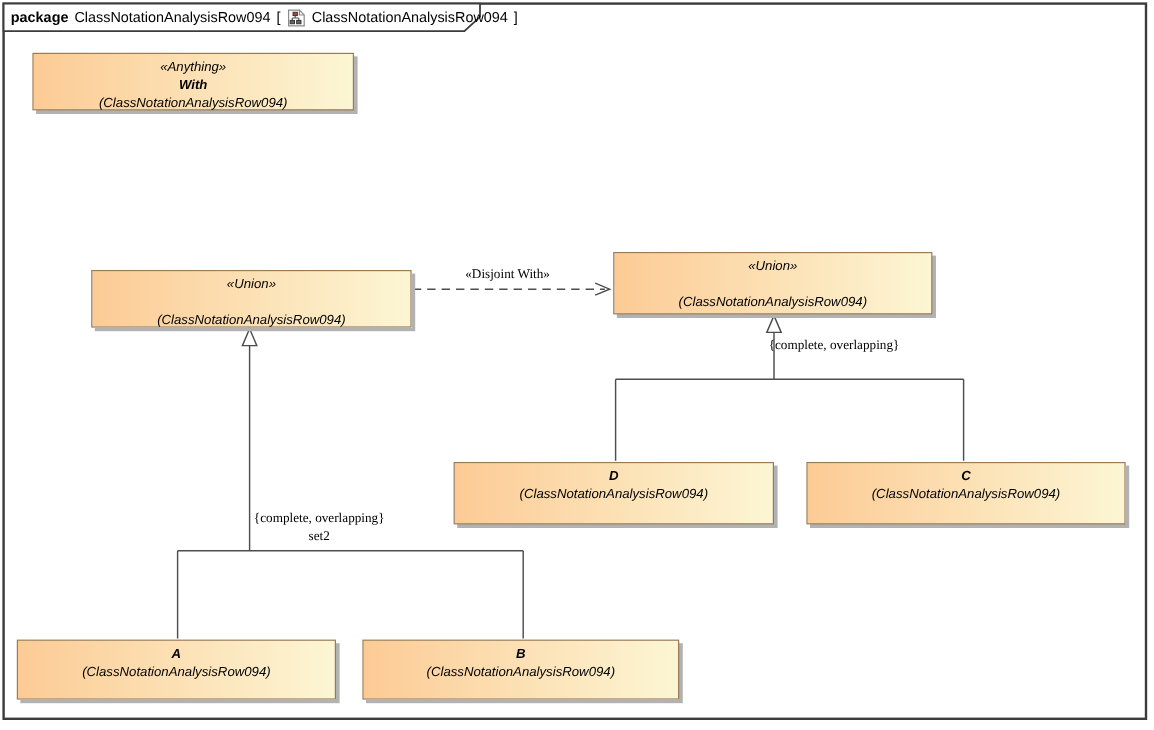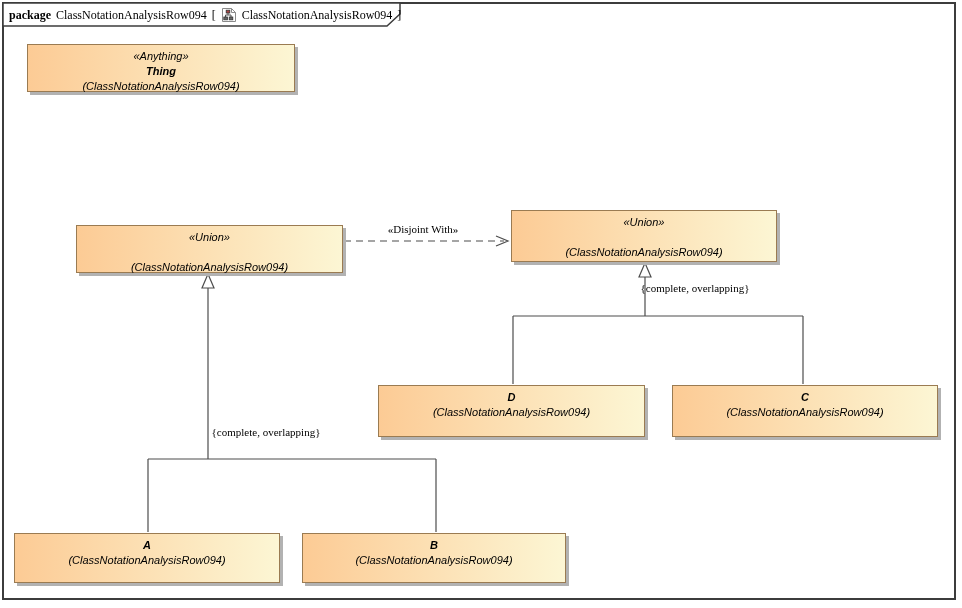--- a/index.html
+++ b/index.html
@@ -6,22 +6,22 @@
   #canvas{
     position:relative;width:962px;height:608px;background:#ffffff;overflow:hidden;
     font-family:"Liberation Sans", sans-serif;color:#000000;
   }
   #frame-border{
     position:absolute;left:2px;top:2px;width:954px;height:598px;
     border:2px solid #3c3c3c;box-sizing:border-box;background:transparent;
   }
   #connector-layer{position:absolute;left:0;top:0;width:962px;height:608px;}
   #tab-text{
-    position:absolute;left:9px;top:7px;height:16px;display:flex;align-items:flex-end;gap:5px;
-    font-size:12px;white-space:nowrap;font-family:Liberation Serif, serif;
+    position:absolute;left:9px;top:7px;height:16px;display:flex;align-items:flex-start;gap:5px;
+    font-size:12px;white-space:nowrap;
   }
   #tab-text .kind{font-weight:bold;}
   .uml-node{
     position:absolute;box-sizing:border-box;
     border:1px solid #9a7b52;
     background:linear-gradient(to right,#fccb95 0%,#fcf6d4 100%);
     box-shadow:3px 3px 0 0 #b2b2b2;
     text-align:center;font-size:11px;line-height:15px;padding-top:4px;
     cursor:default;
     font-style:italic;
@@ -68,21 +68,21 @@
       <rect x="5.2" y="3.2" width="3.6" height="2.8" fill="#aa4444" stroke="#333333" stroke-width="0.8"></rect>
       <rect x="2.8" y="10" width="3.6" height="2.8" fill="#666666" stroke="#333333" stroke-width="0.8"></rect>
       <rect x="8.2" y="10" width="3.6" height="2.8" fill="#666666" stroke="#333333" stroke-width="0.8"></rect>
     </svg>
     <span>ClassNotationAnalysisRow094</span>
     <span>]</span>
   </div>
 
   <div class="uml-node" style="left:27px;top:44px;width:268px;height:48px;">
     <div class="node-line">«Anything»</div>
-    <div class="node-line node-name">Thing</div>
+    <div class="node-line node-name">With</div>
     <div class="node-line">(ClassNotationAnalysisRow094)</div>
   </div>
 
   <div class="uml-node" style="left:76px;top:225px;width:267px;height:48px;">
     <div class="node-line">«Union»</div>
     <div class="node-line node-name"></div>
     <div class="node-line">(ClassNotationAnalysisRow094)</div>
   </div>
 
   <div class="uml-node" style="left:511px;top:210px;width:266px;height:52px;">
@@ -112,15 +112,16 @@
   </div>
 
   <div class="edge-label" style="left:343px;top:222px;width:160px;">«Disjoint With»</div>
 
   <div class="edge-label" style="left:595px;top:281px;width:200px;">
     <div>{complete, overlapping}</div>
   </div>
 
   <div class="edge-label" style="left:166px;top:425px;width:200px;">
     <div>{complete, overlapping}</div>
+    <div>set2</div>
   </div>
 
 </div>
 
 </body></html>

